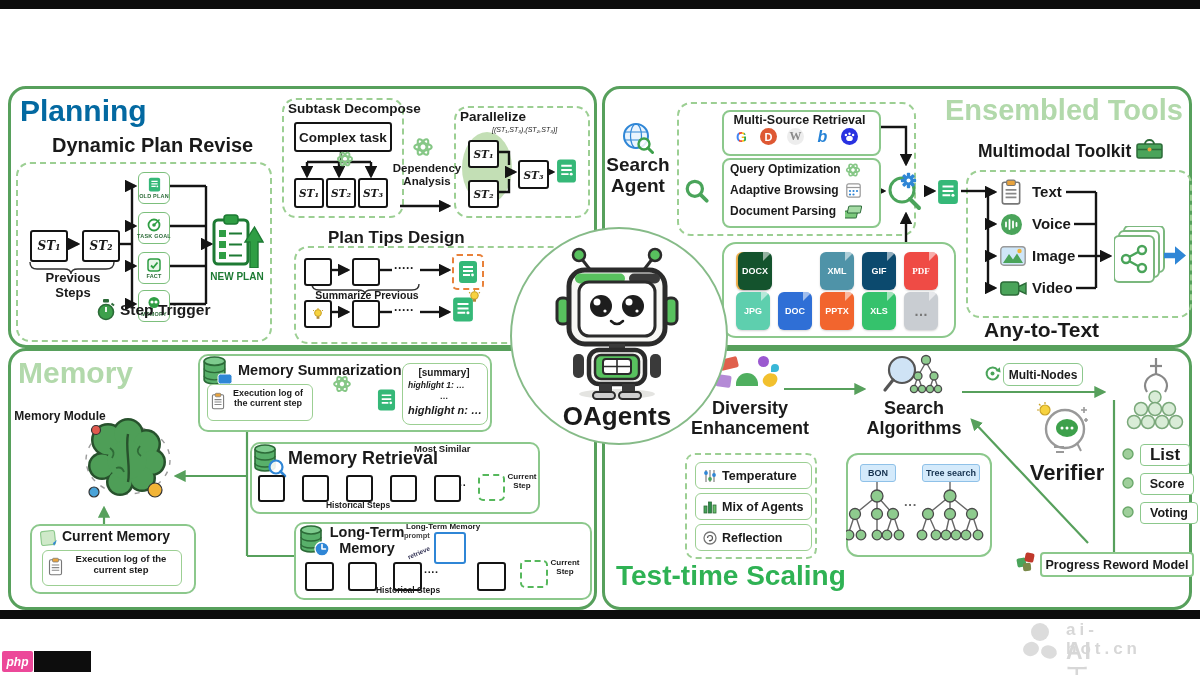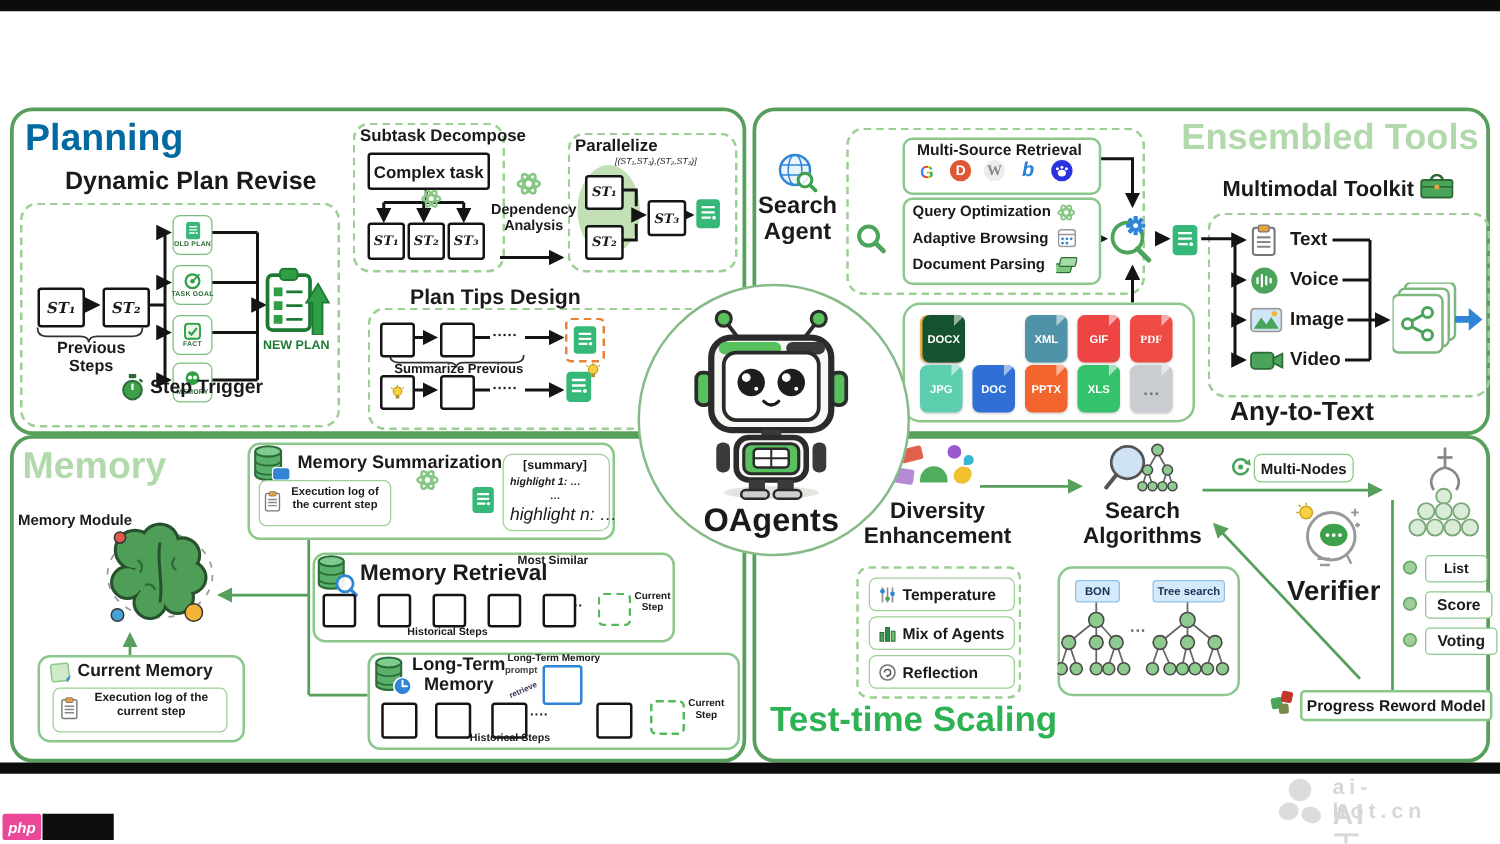--- a/index.html
+++ b/index.html
@@ -398,21 +398,21 @@
       <span>PNG</span>
     </div>
   <div class="file" style="left: 738px; top: 252px; background: #14532d;">
       <i></i>
       <span>DOCX</span>
     </div>
   <div class="file" style="left: 820px; top: 252px; background: rgb(79, 147, 168);">
       <i></i>
       <span>XML</span>
     </div>
-  <div class="file" style="left: 862px; top: 252px; background: #ef4444;">
+  <div class="file" style="left: 862px; top: 252px; background: #0c4a6e;">
       <i></i>
       <span>GIF</span>
     </div>
   <div class="file" style="left: 904px; top: 252px; background: rgb(239, 75, 69); font-family: Liberation Serif, serif;">
       <i></i>
       <span>PDF</span>
     </div>
   <div class="file" style="left: 736px; top: 292px; background: rgb(94, 207, 174);">
       <i></i>
       <span>JPG</span>
@@ -536,21 +536,21 @@
   <svg class="abs" width="20" height="20" style="left:332px;top:374px">
       <use href="#sym-openai" width="20" height="20"></use>
     </svg>
   <svg class="abs" width="19" height="24" style="left:377px;top:388px">
       <use href="#sym-doc" width="19" height="24"></use>
     </svg>
   <div class="ibox" style="left:402px;top:363px;width:84px;height:60px;border-radius:8px"></div>
   <div class="t b c" style="left:402px;top:367px;width:84px;font-size:10px">[summary]</div>
   <div class="t" style="left:408px;top:381px;font-size:8.5px;font-style:italic;font-weight:bold">highlight 1: …</div>
   <div class="t c" style="left:402px;top:392px;width:84px;font-size:8.5px;font-weight:bold">…</div>
-  <div class="t" style="left:408px;top:404px;font-size:14px;font-style:italic;font-weight:normal">highlight n: …</div>
+  <div class="t" style="left:408px;top:404px;font-size:11px;font-style:italic;font-weight:bold">highlight n: …</div>
 
   <div class="wbox" style="left:250px;top:442px;width:286px;height:68px"></div>
   <svg class="abs" width="34" height="34" viewBox="0 0 34 34" style="left:253px;top:444px">
     <use href="#sym-db" width="24" height="28"></use>
     <circle cx="23" cy="23" r="6.5" fill="rgba(255,255,255,.9)" stroke="#2f86d6" stroke-width="2.2"></circle>
     <path d="M27.5,27.5 L32,32" stroke="#2f86d6" stroke-width="2.6" stroke-linecap="round"></path>
   </svg>
   <div class="t b" style="left:288px;top:448px;font-size:18px">Memory Retrieval</div>
   <div class="t b" style="left:414px;top:444px;font-size:9.5px">Most Similar</div>
   <div class="fbox" style="left:258px;top:475px;width:23px;height:23px"></div>
@@ -688,21 +688,21 @@
     <ellipse cx="31" cy="26" rx="11" ry="9" fill="#3da04b"></ellipse>
     <circle cx="26" cy="26" r="1.5" fill="#fff"></circle>
       <circle cx="31" cy="26" r="1.5" fill="#fff"></circle>
       <circle cx="36" cy="26" r="1.5" fill="#fff"></circle>
     <circle cx="9" cy="8" r="5" fill="#f7d23e" stroke="#c9a227" stroke-width="1.2"></circle>
     <path d="M9,0 V2 M1,8 H3 M3,2 l1.5,1.5" stroke="#c9a227" stroke-width="1.2"></path>
     <path d="M48,5 v6 M45,8 h6 M50,16 v4 M48,18 h4" stroke="#999" stroke-width="1.6"></path>
   </svg>
   <div class="t b c" style="left:1018px;top:461px;width:98px;font-size:22px">Verifier</div>
 
-  <div class="badge" style="left:1140px;top:444px;width:48px;height:20px;font-size:11px;border-radius:4px">
+  <div class="badge" style="left:1140px;top:444px;width:48px;height:20px;font-size:17px;border-radius:4px">
     <span>List</span>
   </div>
   <div class="badge" style="left:1140px;top:473px;width:52px;height:20px;font-size:12.5px;border-radius:4px">
     <span>Score</span>
   </div>
   <div class="badge" style="left:1140px;top:502px;width:56px;height:20px;font-size:12.5px;border-radius:4px">
     <span>Voting</span>
   </div>
 
   <div class="abs" style="left:1017px;top:553px;width:20px;height:20px">

